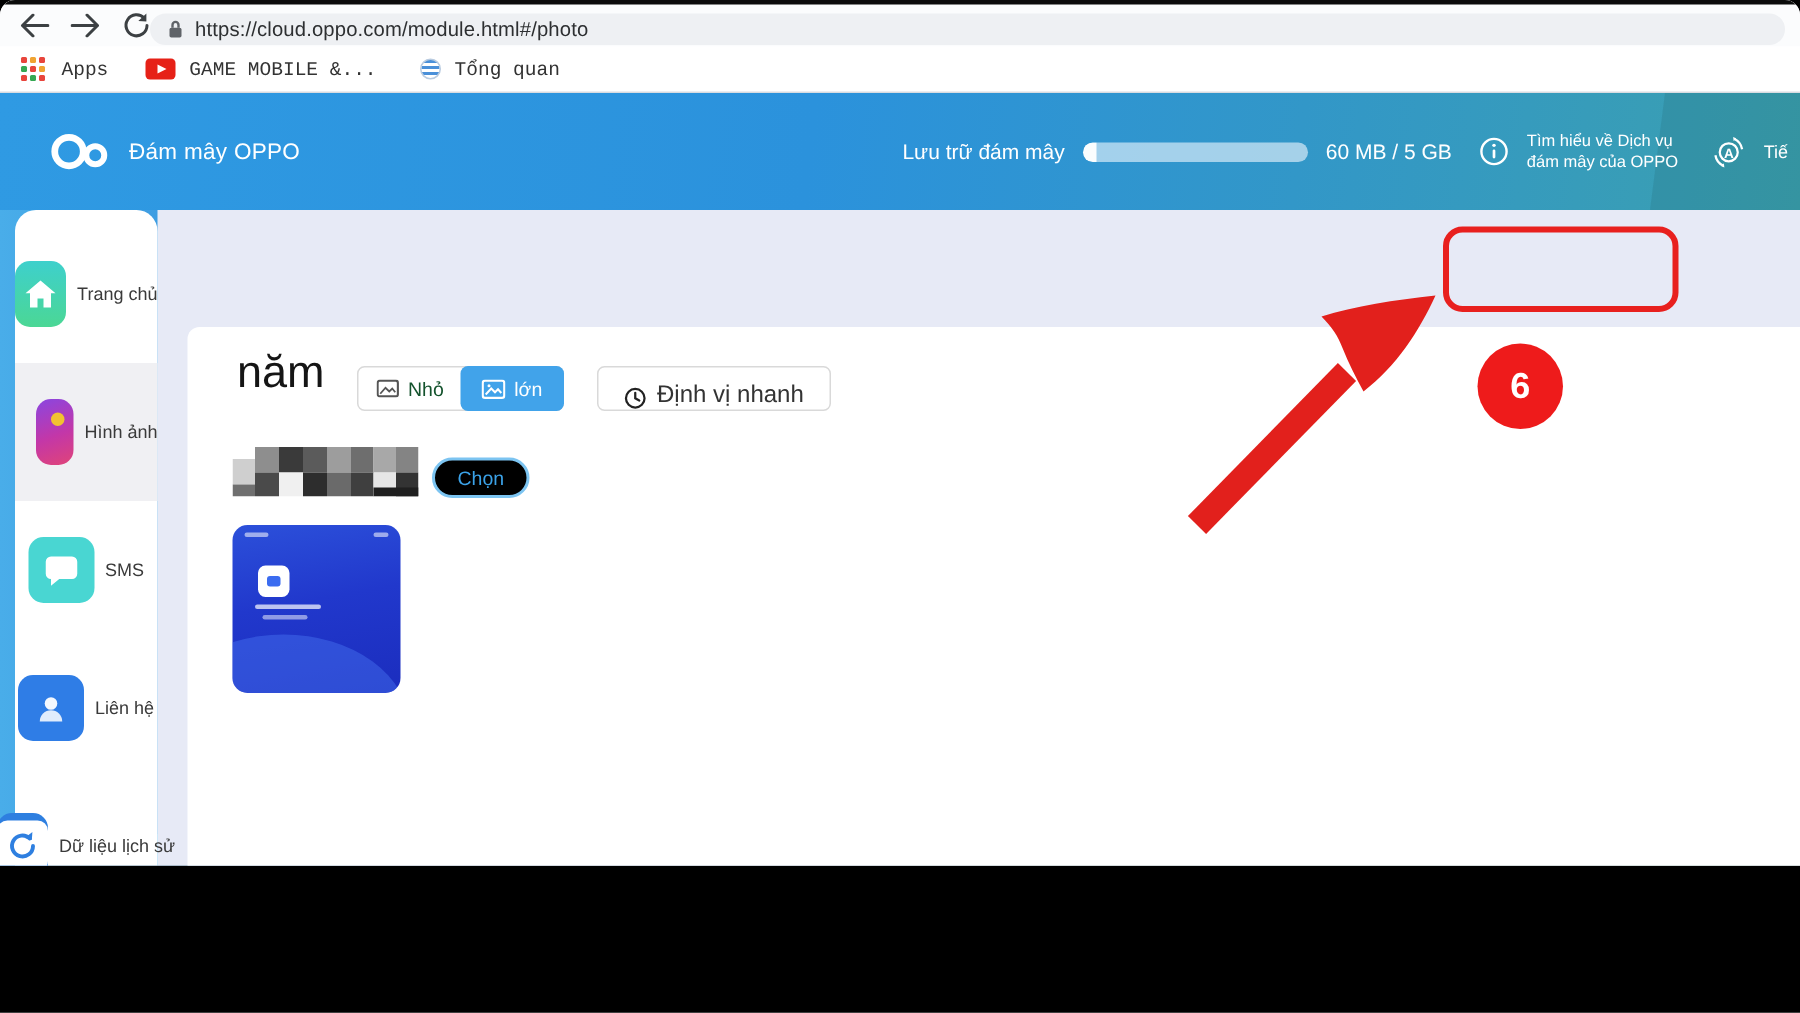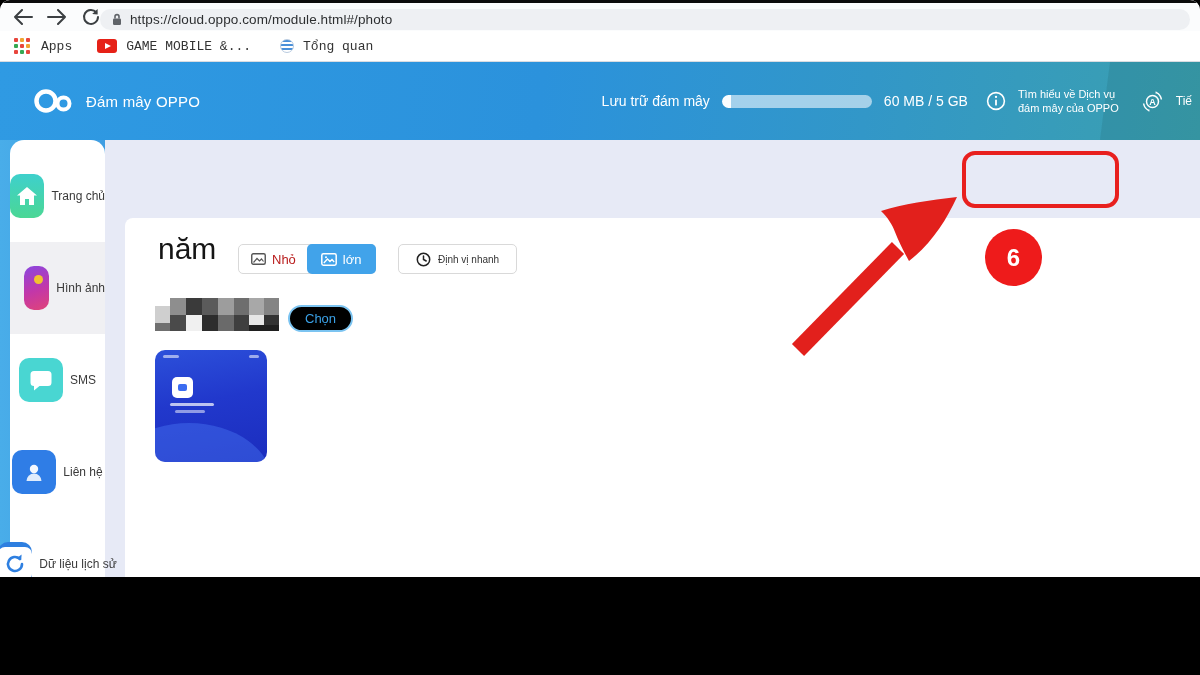--- a/index.html
+++ b/index.html
@@ -56,23 +56,23 @@
   
   .main-bg { position:absolute; left:105px; top:140px; width:1095px; height:515px; background:#e7eaf6; z-index:1; }
   .tabbar { position:absolute; left:125px; top:150px; width:1075px; height:60px; background:#fff; border-radius:8px 0 0 8px; display:flex; z-index:2; }
   .tab { flex:1; display:flex; align-items:center; justify-content:center; font-size:15px; color:#4a4a4a; position:relative; cursor:pointer; }
   .tab.active { color:#3b9fe6; }
   .tab-underline { position:absolute; bottom:2px; left:50%; transform:translateX(-50%); width:104px; height:3px; background:#3b9fe6; border-radius:2px; }
   .content { position:absolute; left:125px; top:218px; width:1075px; height:414px; background:#fff; border-radius:8px 0 0 8px; z-index:2; }
 
   .group-title { position:absolute; left:33px; top:14px; font-size:30px; color:#151515; font-weight:500; }
   .seg-group { position:absolute; left:113px; top:26px; height:30px; display:flex; border:1px solid #d9d9d9; border-radius:5px; background:#fff; }
-  .seg-btn { display:flex; align-items:center; gap:6px; padding:0 12px; font-size:13px; color:#b91c1c; cursor:pointer; }
+  .seg-btn { display:flex; align-items:center; gap:6px; padding:0 12px; font-size:13px; color:#14532d; cursor:pointer; }
   .seg-btn.selected { background:#41a3ea; color:#fff; border-radius:5px; margin:-1px; padding:0 14px; }
-  .quick-btn { position:absolute; left:273px; top:26px; height:30px; display:flex; align-items:center; gap:7px; padding:0 17px; border:1px solid #d9d9d9; border-radius:5px; background:#fff; font-size:10px; color:#333; cursor:pointer; }
+  .quick-btn { position:absolute; left:273px; top:26px; height:30px; display:flex; align-items:flex-end; gap:7px; padding:0 17px; border:1px solid #d9d9d9; border-radius:5px; background:#fff; font-size:16px; color:#333; cursor:pointer; }
   .mosaic { position:absolute; left:30px; top:80px; cursor:default; }
   .select-btn { position:absolute; left:163px; top:87px; height:27px; padding:0 15px; border:2px solid #7cc4f1; border-radius:15px; background:#000000; color:#3ba2e8; font-size:13px; display:flex; align-items:center; cursor:pointer; }
   .thumb { position:absolute; left:30px; top:132px; width:112px; height:112px; border-radius:10px; overflow:hidden; cursor:pointer;
     background:linear-gradient(170deg,#2c50da 0%,#2138cc 45%,#1b2dbe 100%); }
   .thumb::after { content:""; position:absolute; left:-45%; bottom:-75%; width:150%; height:110%; border-radius:50%; background:rgba(80,130,250,.38); }
   .thumb-app { position:absolute; left:17px; top:27px; width:21px; height:21px; background:#fff; border-radius:5px; display:flex; align-items:center; justify-content:center; }
   .thumb-app::after { content:""; width:9px; height:7px; background:#3b6cf0; border-radius:2px; }
   .thumb-line1 { position:absolute; left:15px; top:53px; width:44px; height:3px; background:rgba(255,255,255,.7); border-radius:2px; }
   .thumb-line2 { position:absolute; left:20px; top:60px; width:30px; height:2.5px; background:rgba(255,255,255,.5); border-radius:2px; }
   .thumb-status { position:absolute; left:8px; top:5px; width:16px; height:2.5px; background:rgba(255,255,255,.55); border-radius:2px; }

